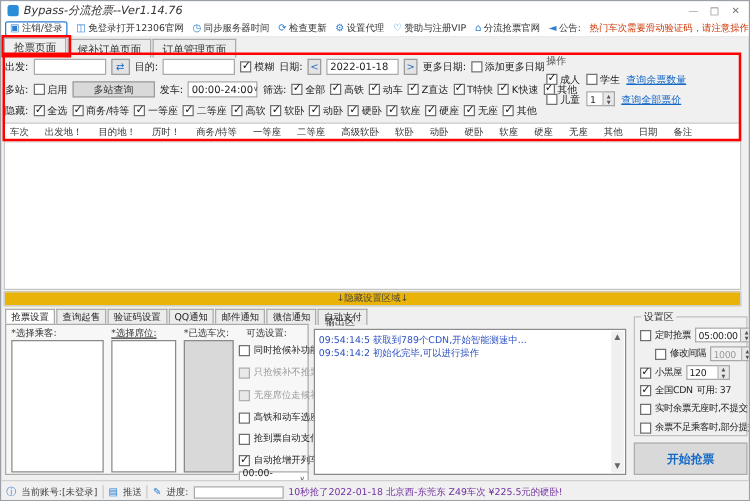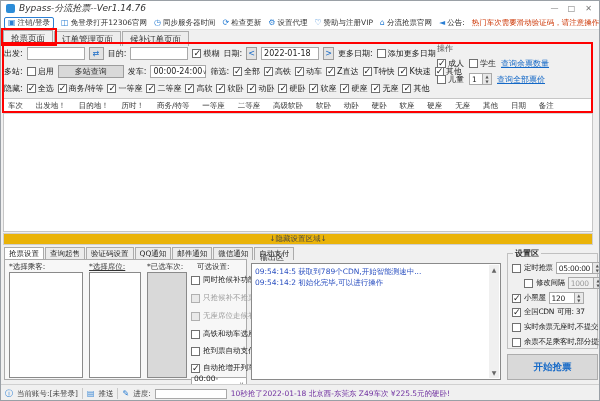--- a/index.html
+++ b/index.html
@@ -63,21 +63,21 @@
   .listbox { position:absolute; top:26px; height:106px; background:#fff; border:1px solid #8a8a8a; }
   .listbox.grey { background:#d9d9d9; }
   .opt-item { position:absolute; display:flex; align-items:center; gap:3px; font-size:7.5px; white-space:nowrap; }
   
   .out-label { position:absolute; left:259px; top:6px; font-size:8px; color:#333;text-align:right; }
   .out-box { position:absolute; left:250px; top:17px; width:250px; height:117px; background:#fff; border:1px solid #8a8a8a; padding:2px 12px 2px 3px; }
   .out-line { font-size:7.5px; color:#2b50c0; white-space:nowrap; line-height:1.5; }
   .vscroll { position:absolute; right:1px; top:1px; width:10px; height:113px; background:#f0f0f0; }
   .vscroll .a { position:absolute; left:0; width:10px; height:10px; text-align:center; font-size:6px; color:#666; line-height:10px; }
   
-  .set-label { position:absolute; left:512px; top:2px; font-size:8px; color:#333; background:#f0f0f0; z-index:2; padding:0 2px;font-weight:bold; }
+  .set-label { position:absolute; left:512px; top:2px; font-size:8px; color:#333; background:#f0f0f0; z-index:2; padding:0 2px; }
   .set-frame { position:absolute; left:506px; top:7px; width:91px; height:96px; border:1px solid #c0c0c0; }
   .set-item { position:absolute; display:flex; align-items:center; gap:3px; font-size:7.5px; white-space:nowrap; letter-spacing:-0.3px; }
   .start-btn { position:absolute; left:506px; top:108px; width:91px; height:26px; background:#d9d9d9; border:1px solid #adadad;
                color:#1569c7; font-weight:bold; font-size:9.5px; display:flex; align-items:center; justify-content:center; }
   
   .statusbar { position:absolute; left:0; top:383px; width:600px; height:18px; background:#f0f0f0; border-top:1px solid #d0d0d0;
                display:flex; align-items:center; font-size:7.5px; color:#444; gap:4px; padding-left:4px; white-space:nowrap; overflow:hidden; }
   .sb-sep { width:1px; height:11px; background:#c9c9c9; }
   .sb-ic { color:#2b7fd4; font-size:8px; }
   .progress-box { width:72px; height:10px; background:#fff; border:1px solid #a9a9a9; }
@@ -131,22 +131,22 @@
     </span>
     <span class="tb-item">
       <span class="ic">◄</span>
       <span>公告:</span>
     </span>
     <span class="tb-news">热门车次需要滑动验证码，请注意操作！</span>
   </div>
 
   <div class="page-tabs">
     <span class="ptab active">抢票页面</span>
+    <span class="ptab">候补订单页面</span>
     <span class="ptab">订单管理页面</span>
-    <span class="ptab">候补订单页面</span>
   </div>
 
   <div class="q-row" style="top:46px;">
     <span class="lbl">出发:</span>
     <span class="inp" style="width:58px;"></span>
     <span class="small-btn" style="width:15px;">
         <span>⇄</span>
       </span>
     <span class="lbl">目的:</span>
     <span class="inp" style="width:58px;"></span>

